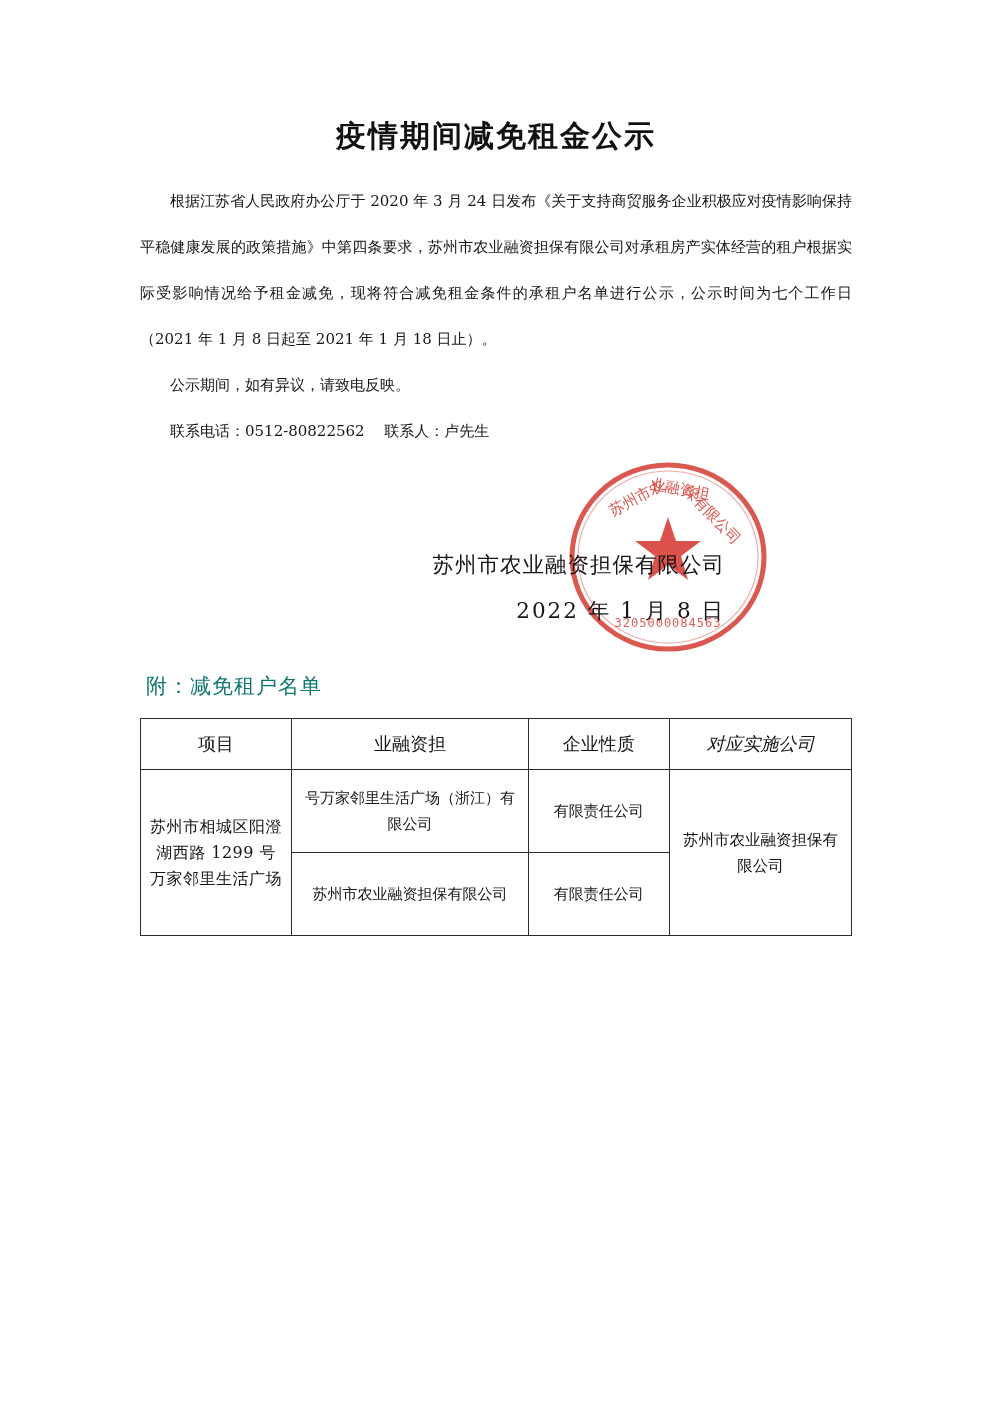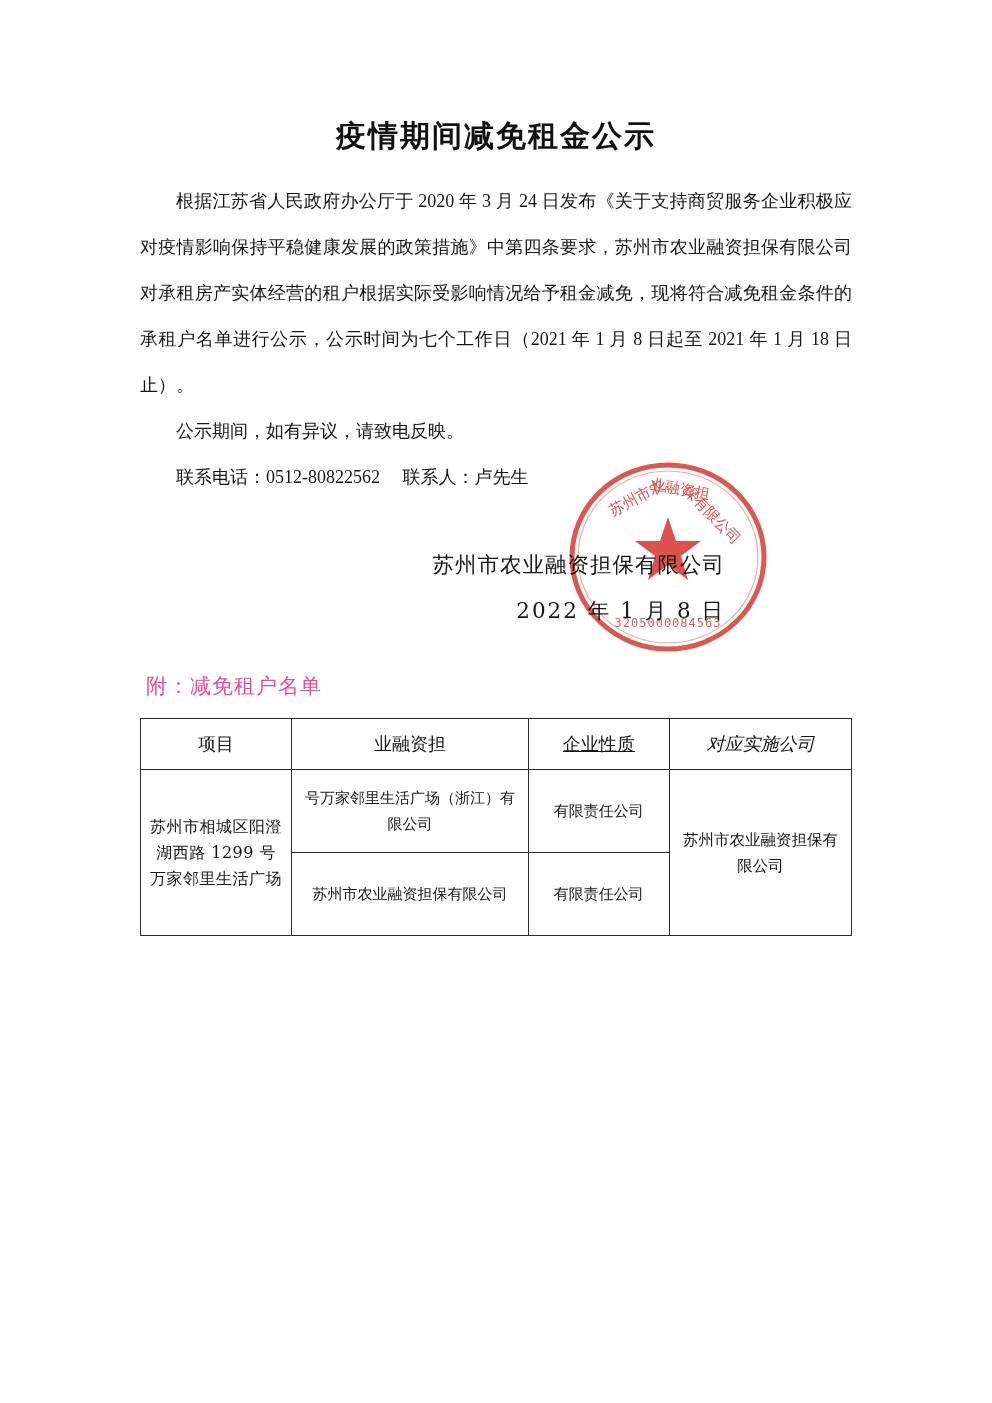--- a/index.html
+++ b/index.html
@@ -31,26 +31,25 @@
     font-weight: bold;
     letter-spacing: 2px;
     font-family: "DejaVu Sans", "Liberation Sans", sans-serif;
     color: #111;
   }
   .body-text {
     position: absolute;
     left: 140px;
     top: 178px;
     width: 712px;
-    font-size: 18px;
+    font-size: 15px;
     line-height: 46px;
     text-align: justify;
     text-justify: inter-ideograph;
     color: #161616;
-    font-family: Liberation Serif, serif;
   }
   .para {
     margin: 0;
     text-indent: 2em;
   }
   .para + .para {
     margin-top: 0px;
   }
   .sign-block {
     position: absolute;
@@ -80,21 +79,21 @@
     height: 204px;
     z-index: 3;
     pointer-events: none;
   }
   .attach-label {
     position: absolute;
     left: 146px;
     top: 672px;
     font-size: 21px;
     letter-spacing: 1px;
-    color: #ec4899;
+    color: #0f766e;
   }
   table.list {
     position: absolute;
     left: 140px;
     top: 718px;
     width: 712px;
     border-collapse: collapse;
     font-size: 15px;
     color: #161616;
   }
@@ -106,21 +105,21 @@
     font-weight: normal;
     line-height: 26px;
   }
   table.list thead td {
     font-size: 18px;
     height: 38px;
     font-weight: normal;
   }
   .col-项目 { width: 146px; }
   .col-合同 { width: 244px; }
-  .col-性质 { width: 138px; text-decoration: underline; }
+  .col-性质 { width: 138px; }
   .col-公司 { width: 184px; font-style: italic; }
   .cell-project {
     font-size: 16px;
     line-height: 42px;
     letter-spacing: 0.5px;
   }
   .cell-tall { height: 70px; }
   .cell-impl { font-size: 15.5px; line-height: 28px; }
 </style>
 </head>

